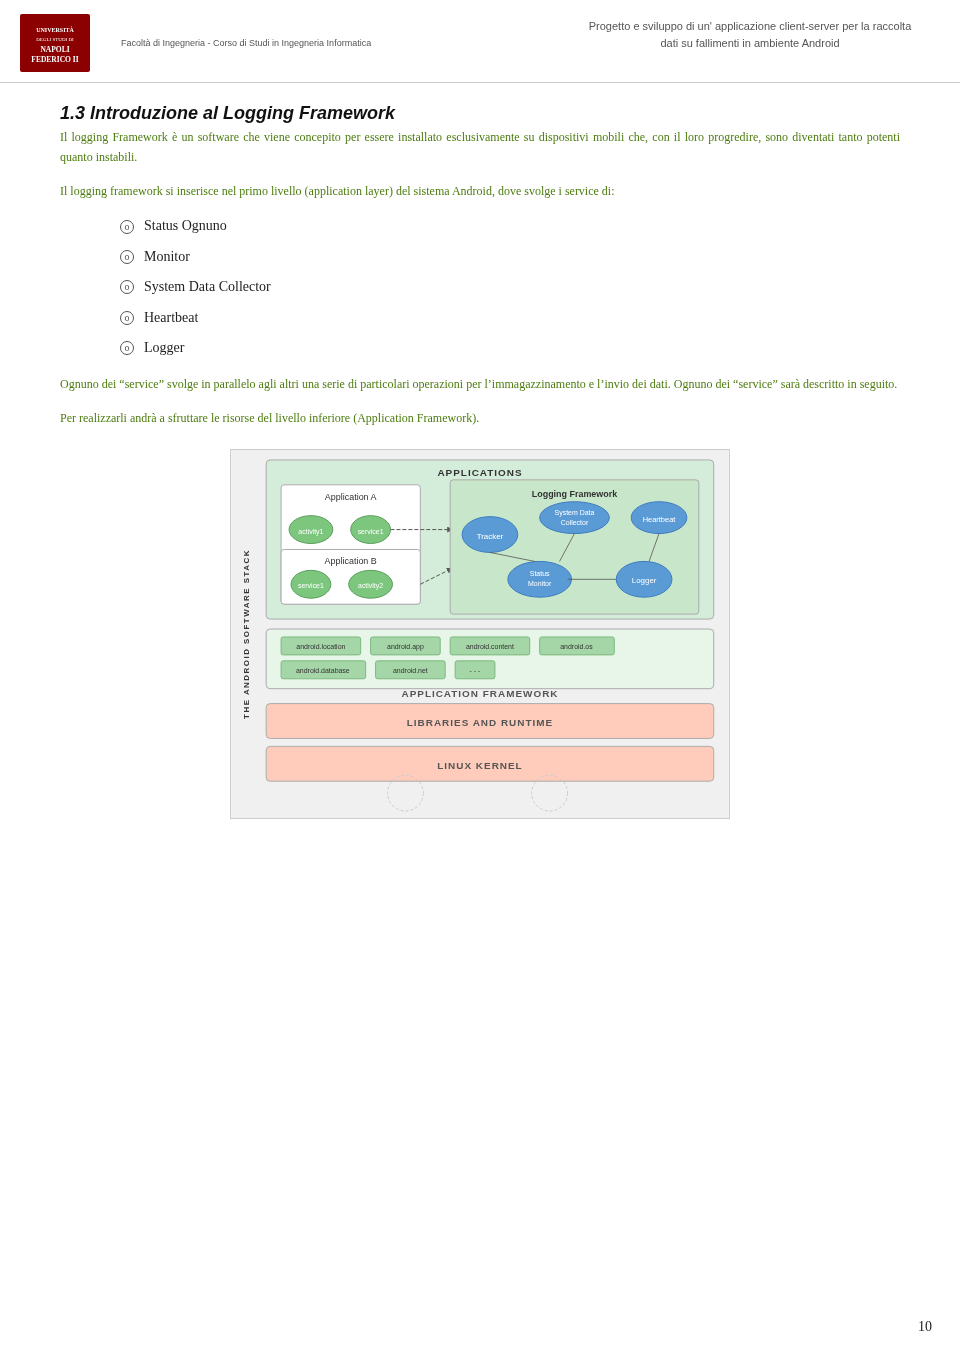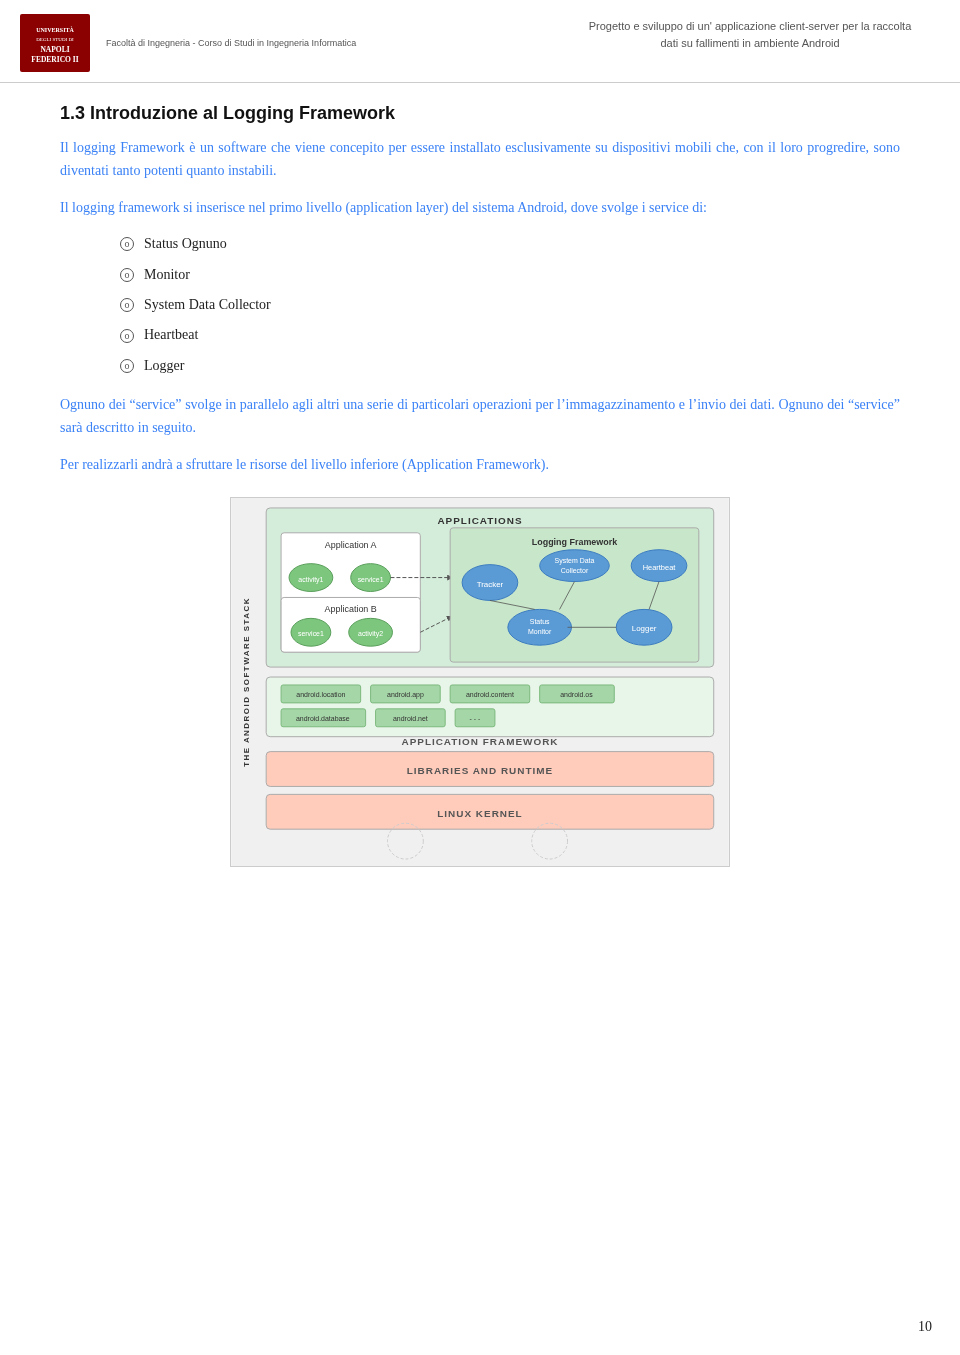--- a/index.html
+++ b/index.html
@@ -21,21 +21,21 @@
       padding: 14px 40px 10px 20px;
       border-bottom: 1px solid #ccc;
     }
     .header-logo {
       display: flex;
       flex-direction: column;
     }
     .logo-top {
       display: flex;
       align-items: center;
-      gap: 4px;
+      gap: 19px;
       text-align: center;
     }
     .logo-name-sub {
       font-size: 9px;
       color: #555;
       font-family: Arial, sans-serif;
       padding-left: 12px;
     }
     .header-title-right {
       max-width: 340px;
@@ -49,32 +49,33 @@
 
     
     .main-content {
       padding: 20px 60px 60px 60px;
     }
 
     
     .section-heading {
       font-size: 18px;
       font-weight: bold;
-      margin-bottom: 12px;
+      margin-bottom: 4px;
       font-family: Arial, sans-serif;
       color: #111;
+      font-style: italic;
     }
 
     
     .paragraph {
-      font-size: 14px;
+      font-size: 12px;
       line-height: 1.65;
       text-align: justify;
       margin-bottom: 14px;
-      color: #3b82f6;
+      color: #4d7c0f;
     }
 
     
     .service-list {
       margin: 10px 0 16px 60px;
       list-style: none;
     }
     .service-list li {
       display: flex;
       align-items: center;

